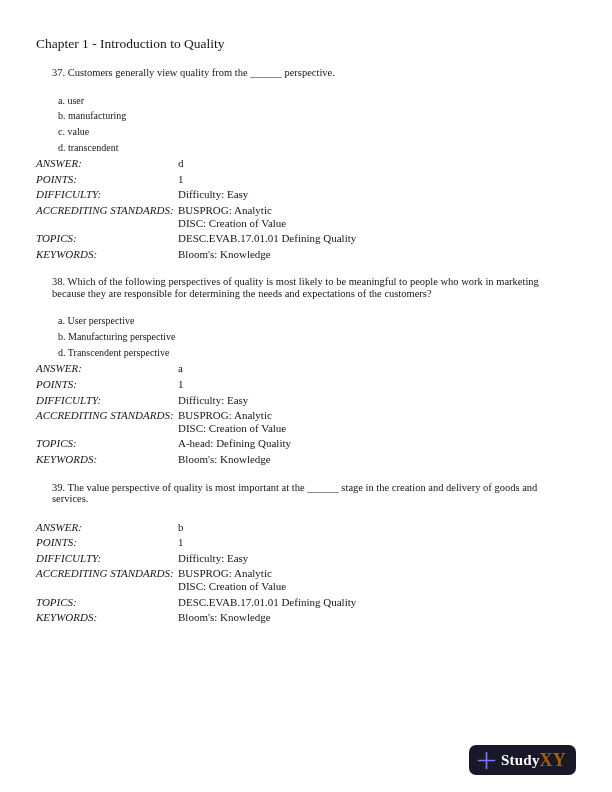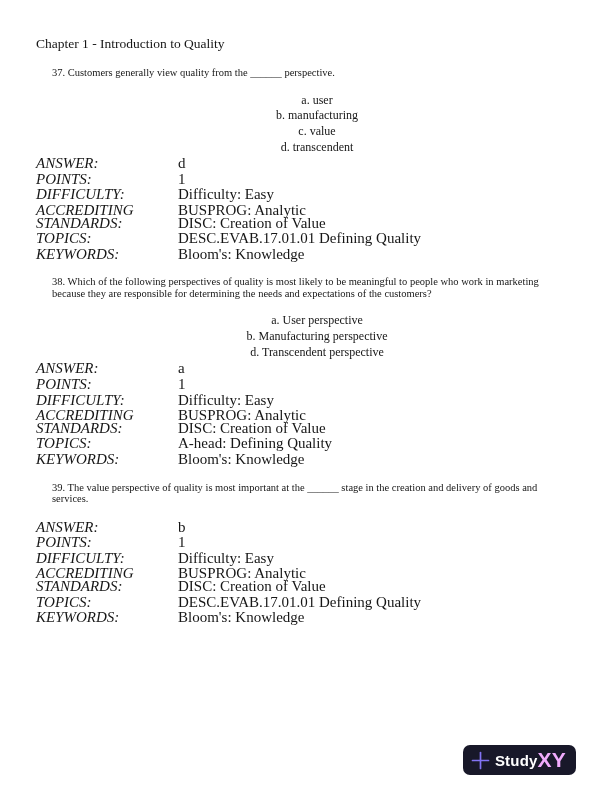--- a/index.html
+++ b/index.html
@@ -24,67 +24,66 @@
     line-height: 15px;
   }
   .question { margin: 0 0 14px 0; }
   .stem {
     font-size: 10.5px;
     line-height: 11.5px;
     margin: 16px;
   }
   .options { margin: 4px 0 2px 22px; }
   .option {
-    font-size: 12px;
+    font-size: 10px;
     line-height: 11.5px;
     margin: 0 0 4.2px 0;
-    text-align: center;
   }
   .fields { margin-top: 1px; }
   .field-row {
     display: flex;
     margin-bottom: 3px;
-    font-size: 15px;
+    font-size: 11px;
   }
   .field-label {
     font-style: italic;
     flex: 0 0 142px;
     width: 142px;
     line-height: 12.6px;
   }
   .field-value { line-height: 12.6px; }
   .vline { display: block; }
 
   .logo {
     position: absolute;
     right: 36px; top: 745px;
     height: 30px;
     background: #181829;
     border-radius: 7px;
     display: flex;
     align-items: center;
     padding: 0 10px 0 8px;
-    font-family: Liberation Sans, sans-serif;
+    font-family: Liberation Serif, serif;
     cursor: pointer;
   }
   .logo-plus {
     margin-right: 5px;
     display: flex;
     align-items: center;
   }
   .logo-study {
     color: #ffffff;
     font-weight: 700;
     font-size: 15px;
     letter-spacing: 0.2px;
   }
   .logo-xy {
-    color: #f0abfc;
+    color: #a16207;
     font-weight: 700;
-    font-size: 21px;
+    font-size: 18px;
     letter-spacing: 0.2px;
   }
 </style>
 </head>
 <body>
 
 <div class="page">
 
   <h1 class="doc-title">Chapter 1 - Introduction to Quality</h1>
 

